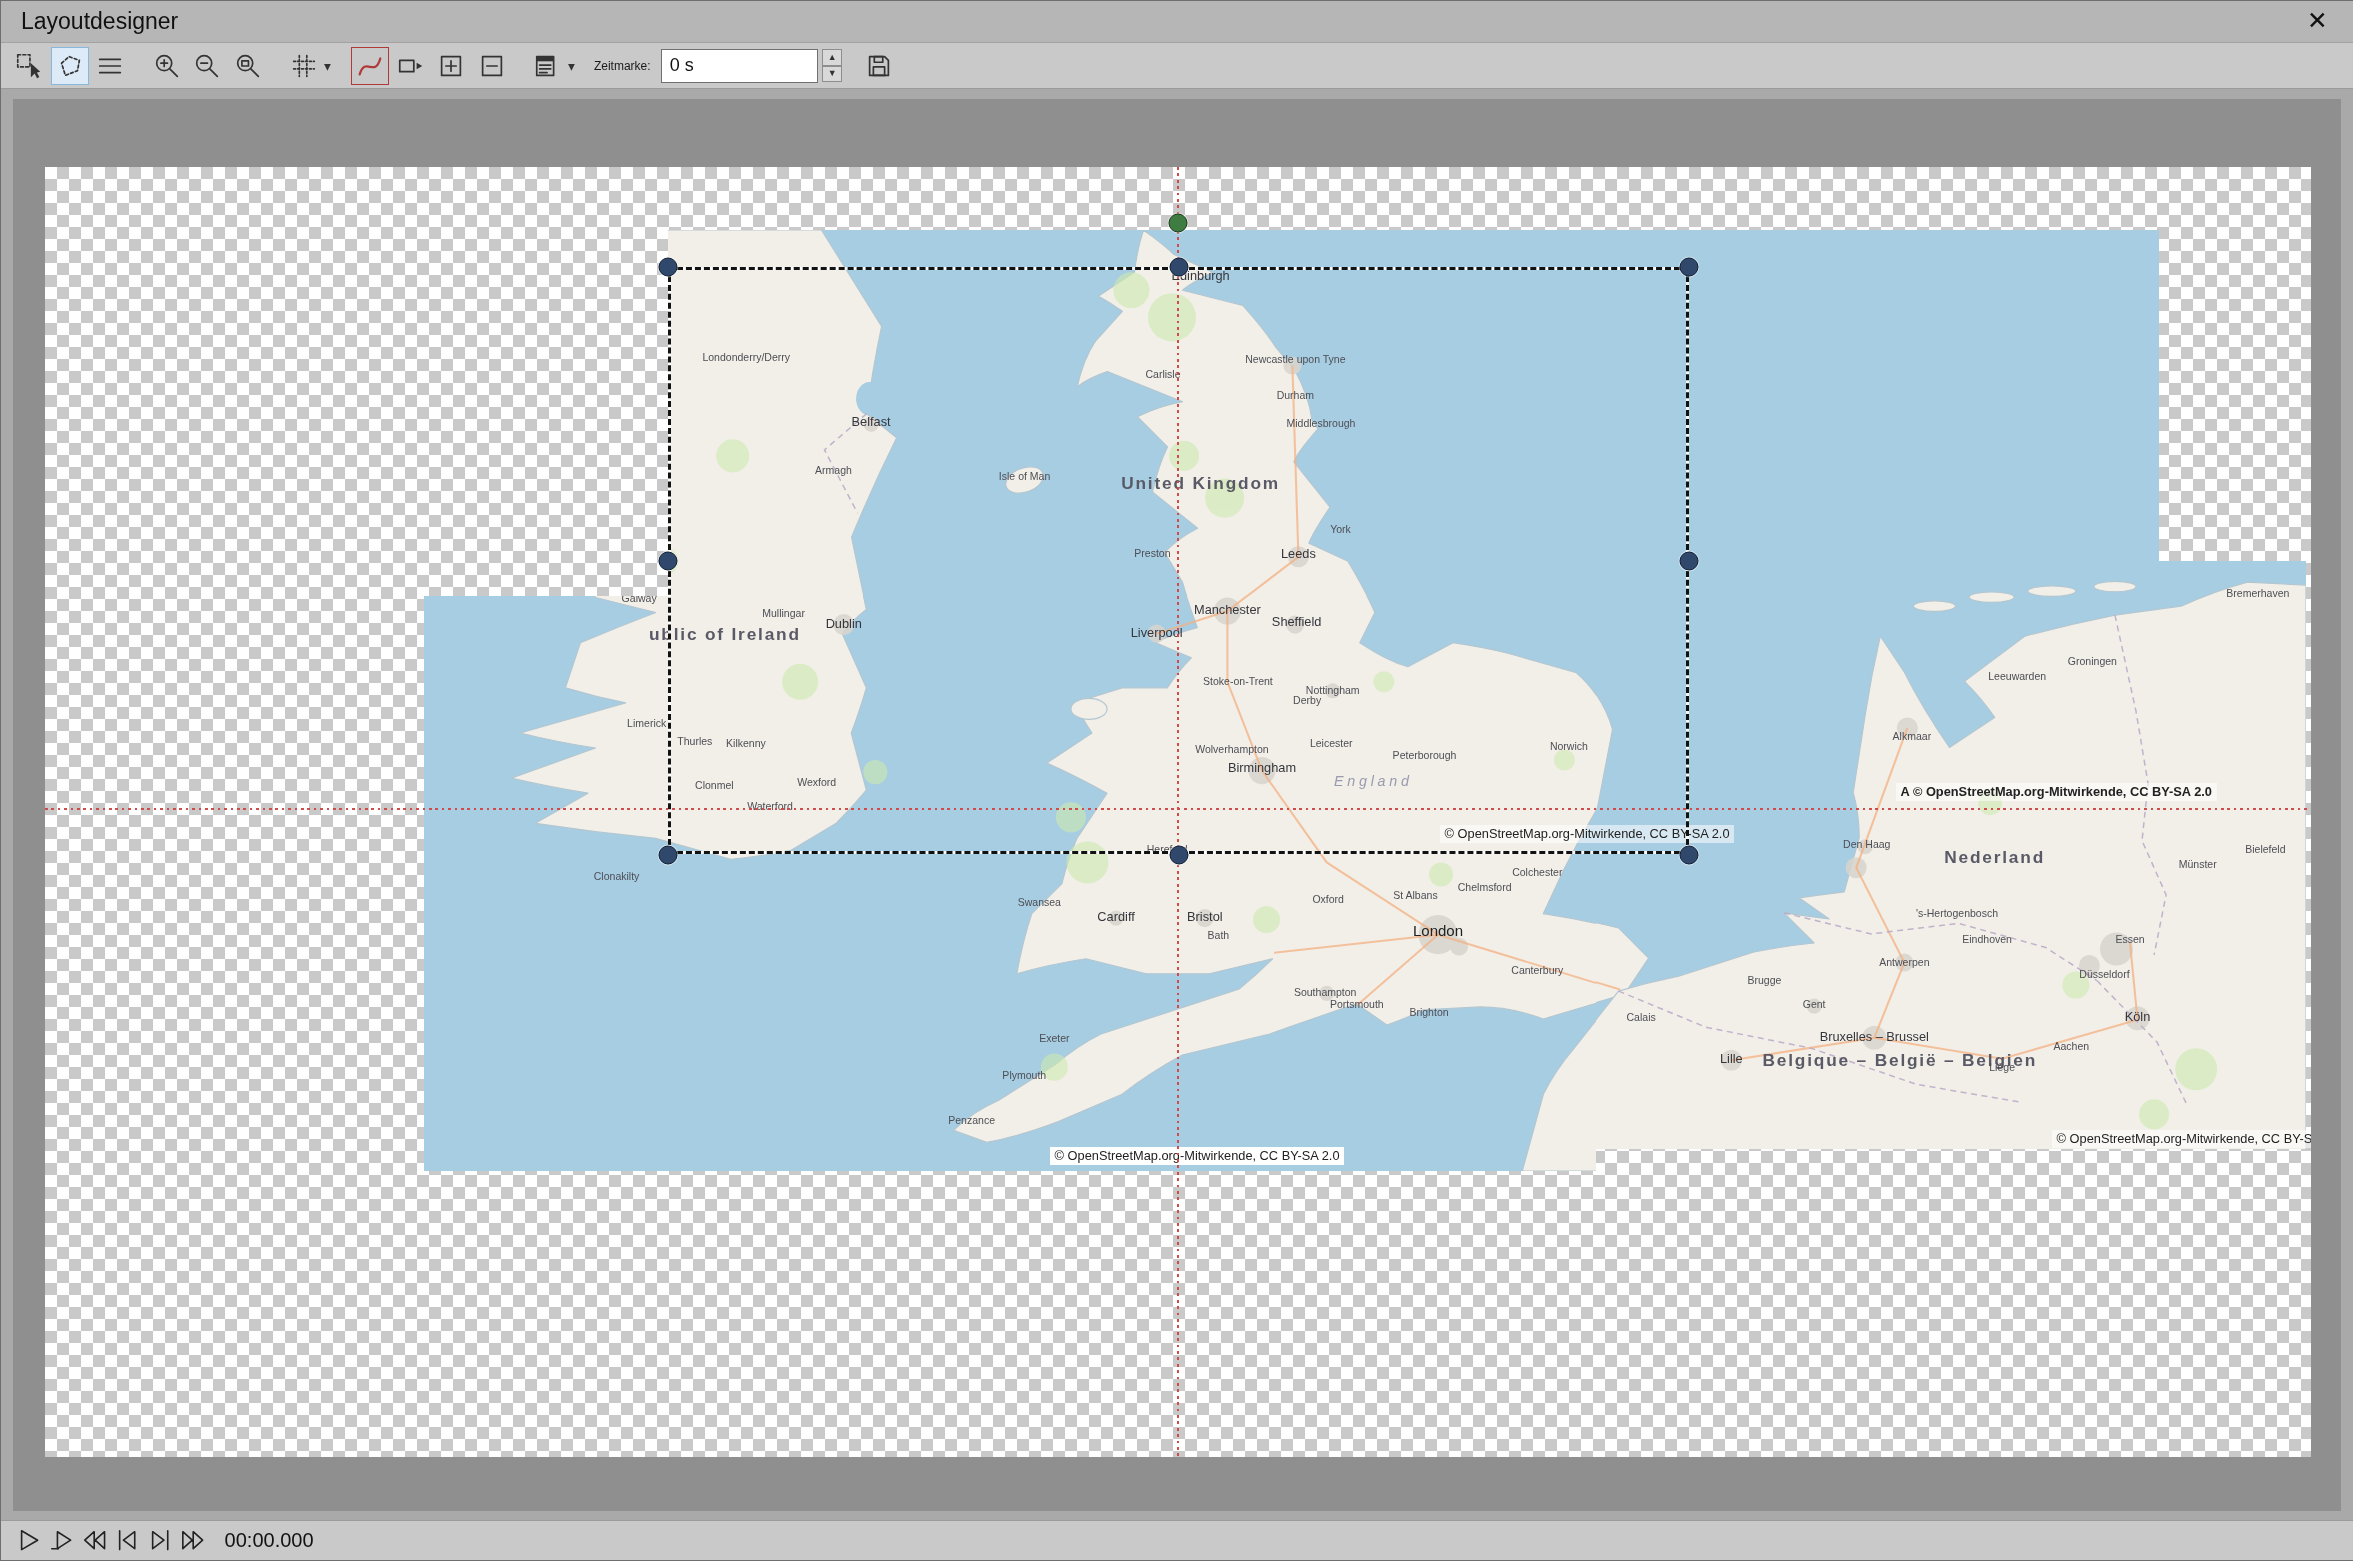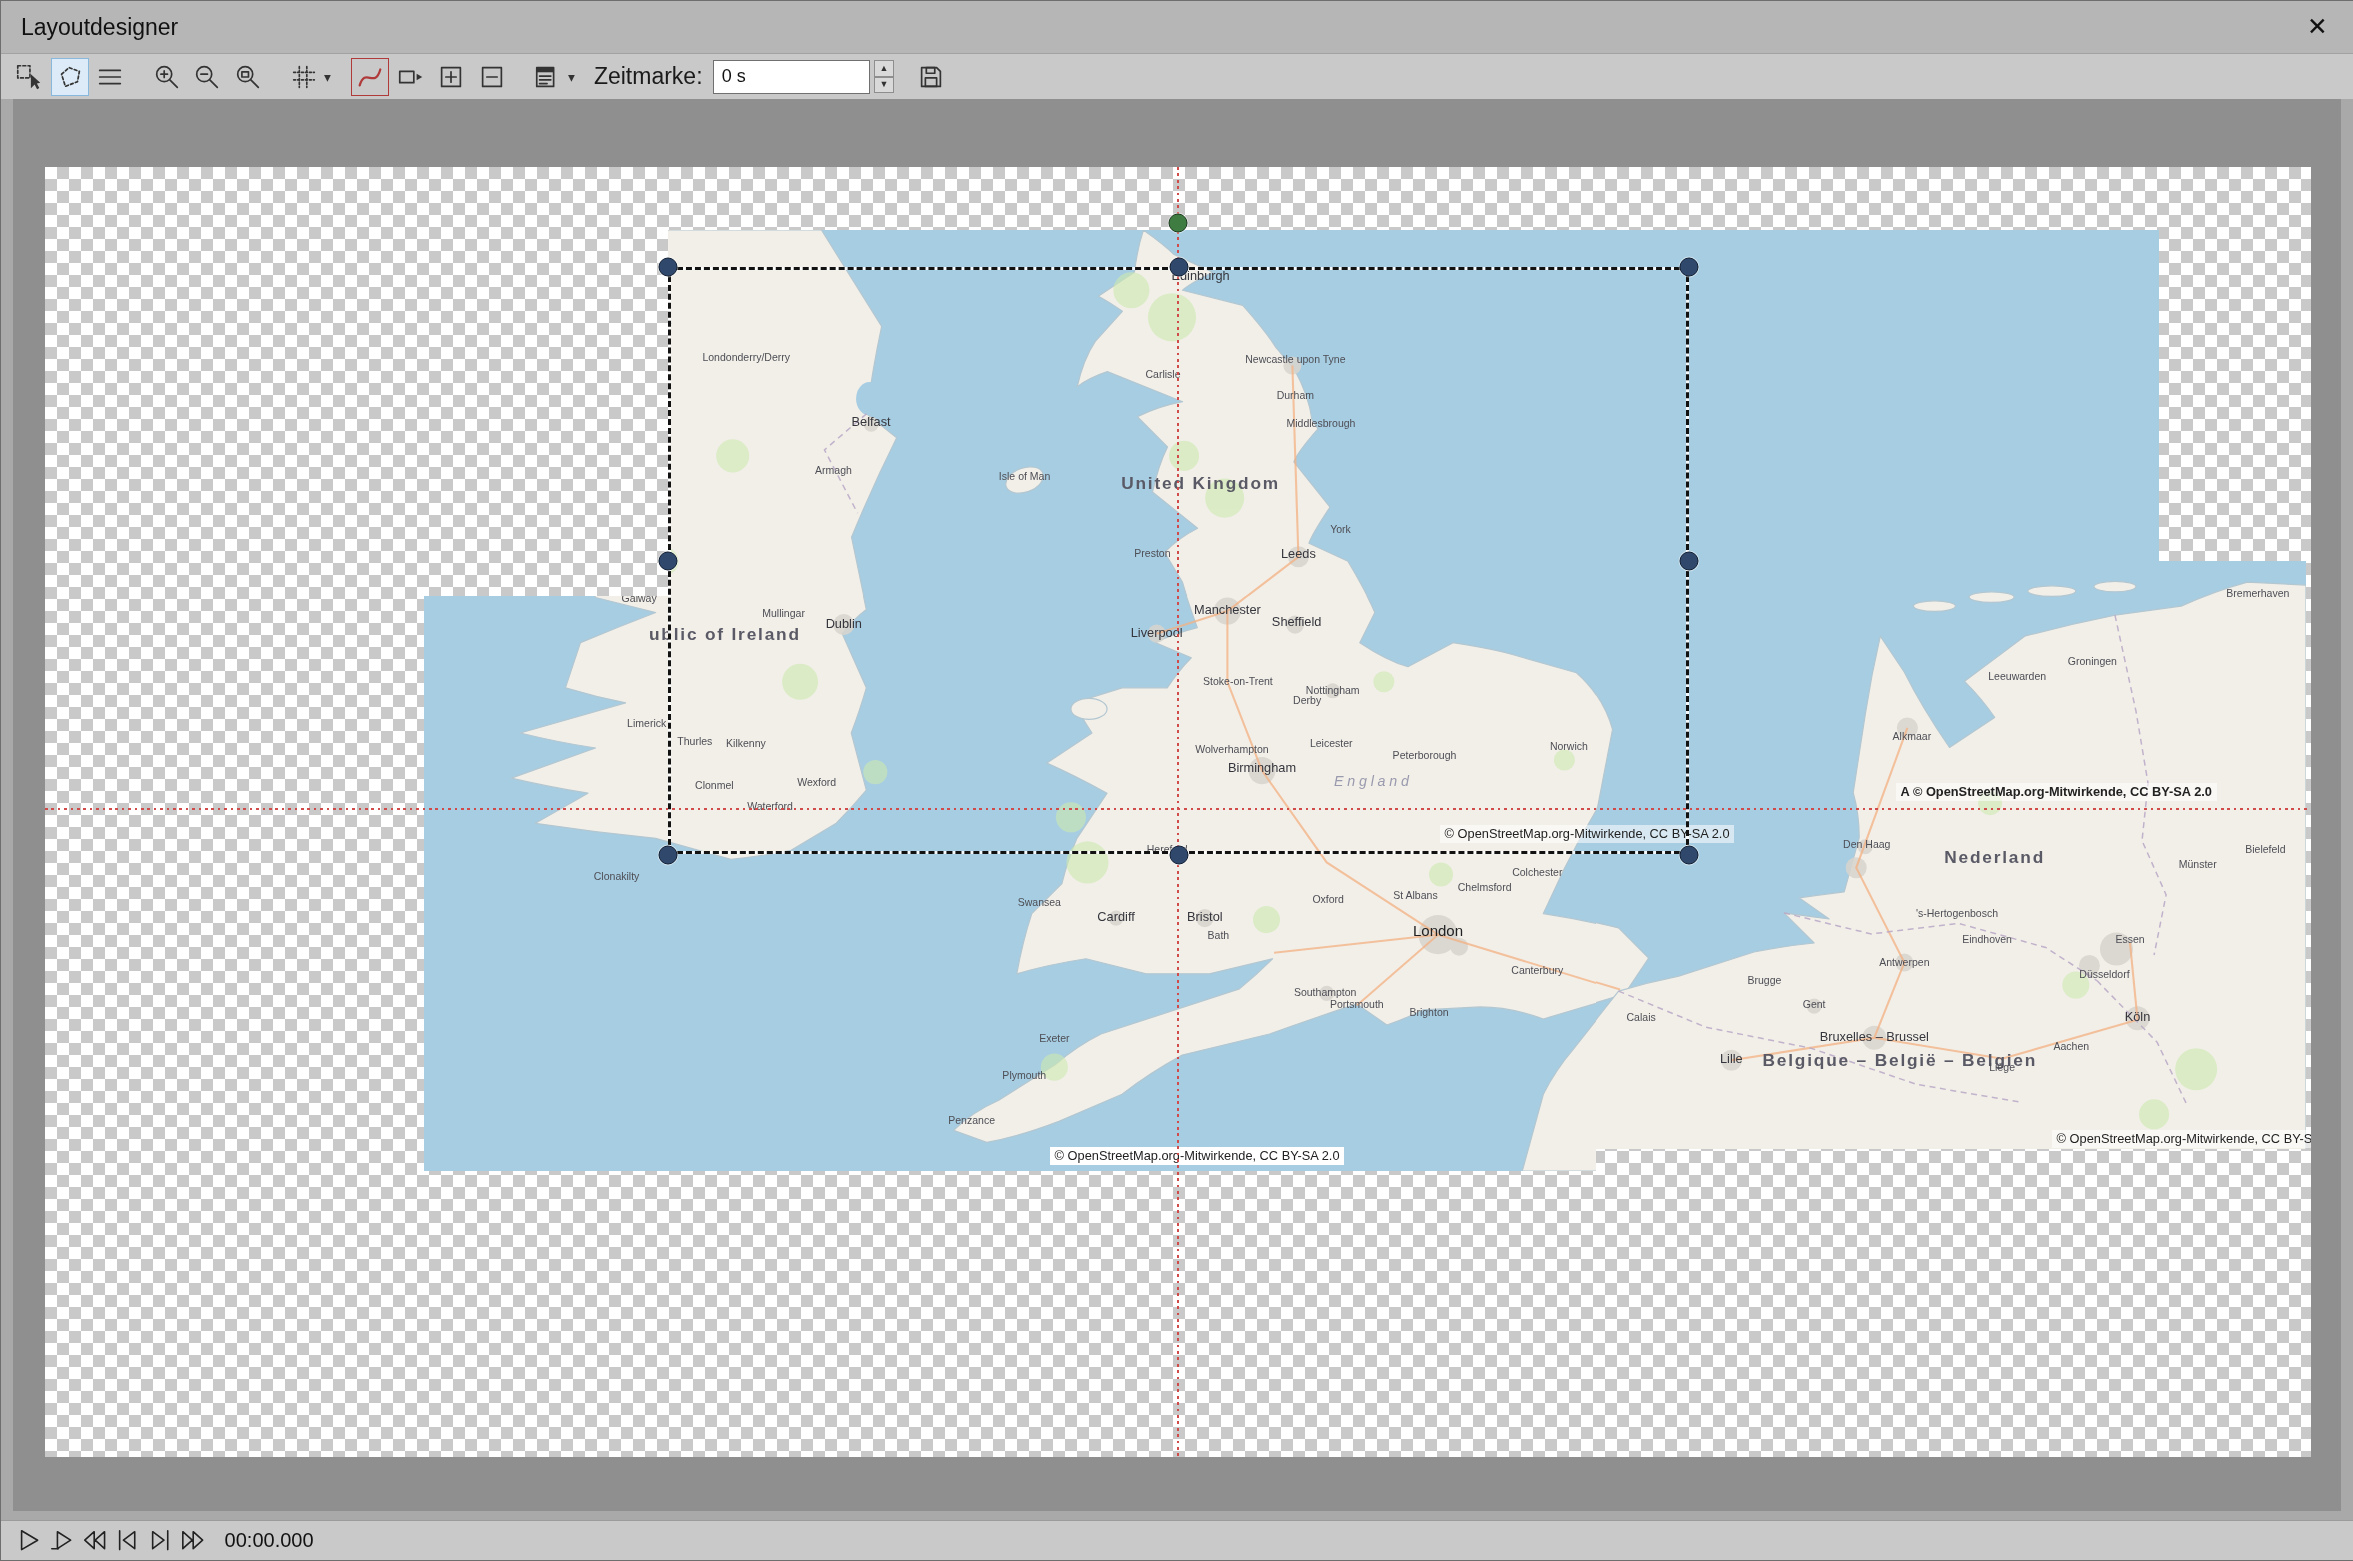--- a/index.html
+++ b/index.html
@@ -6,36 +6,36 @@
   body{
     width:2354px;height:1561px;position:relative;overflow:hidden;
     font-family:"Liberation Sans",sans-serif;background:#a9a9a9;
     --sea:#a7cde2;--land:#f2efe9;--green:#cdeab0;--urban:#d8d5ce;
     --road:#f4b183;--boundary:#b9a8c6;--coast:#b3c7d1;
     --crosshair:#d24b4b;--handle:#30486b;--handlering:#101e33;
     --rotate:#3e7c41;--rotatering:#1c3a1e;--accentred:#b03a3a;
   }
   .window{position:absolute;inset:0;border:0.9px solid #6e6e6e;box-sizing:border-box;}
   
-  .titlebar{height:53px;background:#b6b6b6;display:flex;align-items:center;
+  .titlebar{height:42px;background:#b6b6b6;display:flex;align-items:center;
     padding:4px 20px;border-bottom:0.9px solid #a2a2a2;box-sizing:border-box;}
   .title{font-size:23px;color:#111;}
   .closebtn{margin-left:auto;font-size:24.6px;color:#111;line-height:1;padding:1.8px 5.5px;cursor:default;}
   
   .toolbar{height:46px;background:#c9c9c9;display:flex;align-items:center;
     padding:0 9px;gap:2.7px;border-bottom:0.9px solid #9b9b9b;box-sizing:border-box;}
   .tbtn{width:38px;height:38px;display:flex;align-items:center;justify-content:center;
     border:0.9px solid transparent;box-sizing:border-box;}
   .tbtn svg{width:30px;height:30px;display:block;}
   .tbtn.active{background:#dcebf7;border-color:#89b8dd;}
   .tbtn.red{border-color:var(--accentred);}
   .tool-stroke{stroke:#333;stroke-width:1.8;fill:none;stroke-linecap:round;stroke-linejoin:round;}
   .chev{font-size:13.7px;color:#333;margin:0 1.8px 0 -1.8px;}
   .gap{width:12.8px;}
-  .zlabel{font-size:23px;color:#1a1a1a;margin:0 7.3px 0 14.6px;white-space:nowrap;}
+  .zlabel{font-size:12px;color:#1a1a1a;margin:0 7.3px 0 14.6px;white-space:nowrap;}
   .zinput{width:157px;height:34px;background:#fff;border:0.9px solid #707070;font-size:18px;
     padding:0 8.2px;display:flex;align-items:center;color:#111;box-sizing:border-box;}
   .spin{display:flex;flex-direction:column;margin-left:1.8px;}
   .spin .sp{font-size:9px;line-height:14.6px;height:16.4px;padding:0 4.6px;background:#d9d9d9;
     border:0.9px solid #8e8e8e;color:#333;box-sizing:border-box;display:flex;align-items:center;}
   
   .main{position:absolute;left:0;right:0;top:98px;bottom:40px;background:#a9a9a9;}
   .surround{position:absolute;left:12px;right:12px;top:0;bottom:9px;background:#8f8f8f;}
   #canvas{position:absolute;overflow:hidden;
     background-image:conic-gradient(#c9c9c9 25%,#ffffff 25% 50%,#c9c9c9 50% 75%,#ffffff 75%);

